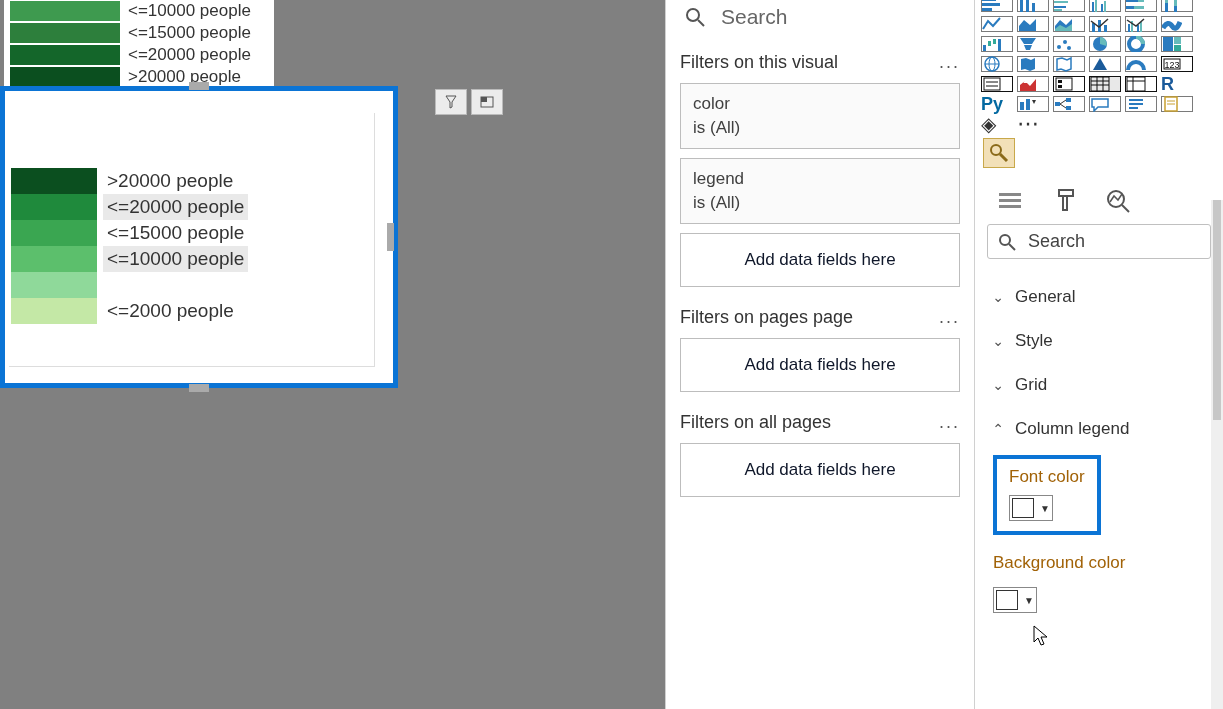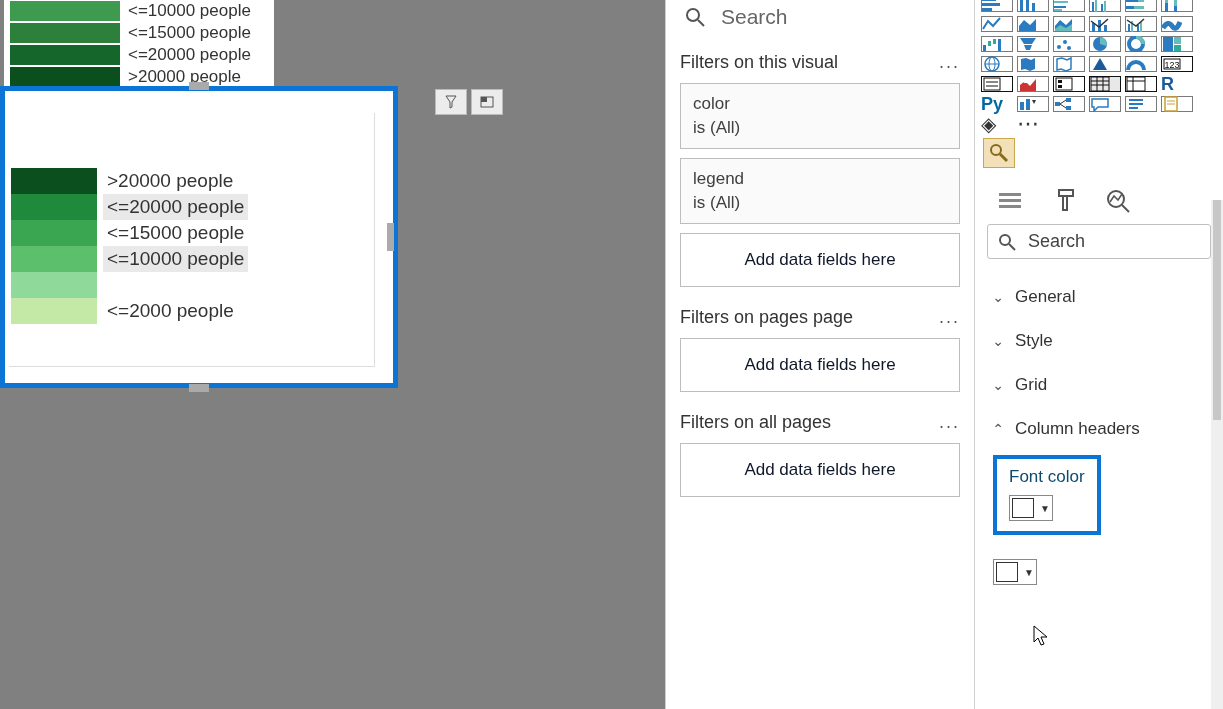--- a/index.html
+++ b/index.html
@@ -216,21 +216,21 @@
     color:#333;
   }
   .chev { font-size:14px; color:#555; width:14px; text-align:center; }
 
   .font-color-block {
     margin: 4px 6px 18px 12px;
     border: 4px solid #0b74d5;
     padding: 8px 12px 10px 12px;
     width: 108px;
   }
-  .fc-label { font-size:17px; color:#0c4a6e; margin-bottom:8px; white-space:nowrap;}
+  .fc-label { font-size:17px; color:#a16207; margin-bottom:8px; white-space:nowrap;}
   .color-dd {
     display:inline-flex; align-items:center;
     border: 1px solid #888;
     padding: 2px;
   }
   .color-dd .swatch { width:22px; height:20px; background:#fff; border:1px solid #333; margin-right:6px;}
   .color-dd .dd { font-size:10px; color:#333;}
 
   .bg-color-block {
     margin: 0 6px 0 12px;
@@ -651,33 +651,34 @@
     <div class="acc-item">
       <span class="chev">⌄</span>
       <span>Style</span>
     </div>
     <div class="acc-item">
       <span class="chev">⌄</span>
       <span>Grid</span>
     </div>
     <div class="acc-item">
       <span class="chev">⌃</span>
-      <span>Column headers</span>
+      <span>Column legend</span>
     </div>
   </div>
 
   <div class="font-color-block">
     <div class="fc-label">Font color</div>
     <div class="color-dd">
       <span class="swatch" style=";background:#FFFFFF"></span>
       <span class="dd">▼</span>
     </div>
   </div>
 
   <div class="bg-color-block">
+    <div class="fc-label">Background color</div>
     <div class="color-dd" style="margin-top:6px">
       <span class="swatch"></span>
       <span class="dd">▼</span>
     </div>
   </div>
 
   <div class="viz-scrollbar">
     <div class="thumb"></div>
   </div>
 </div>

